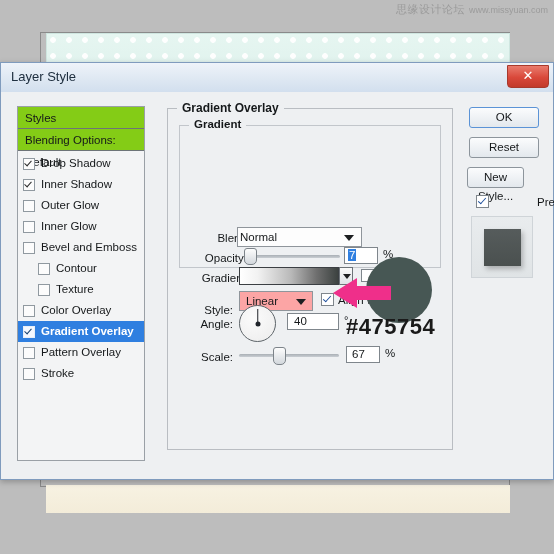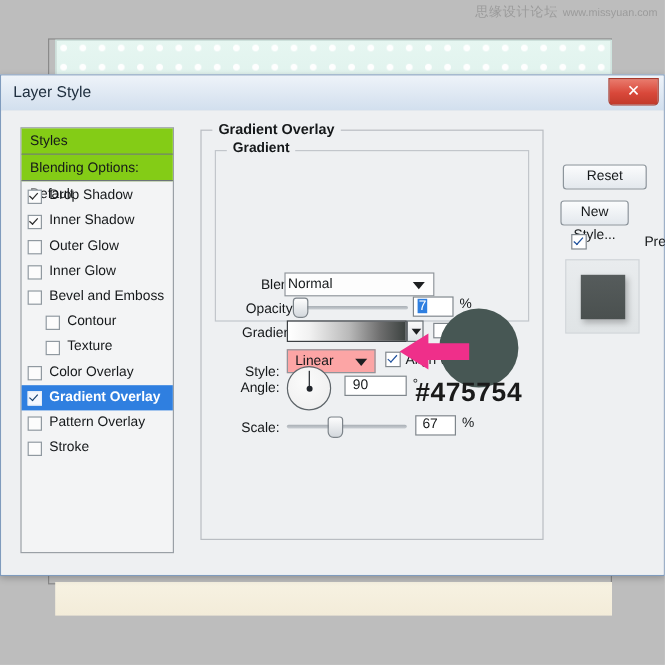--- a/index.html
+++ b/index.html
@@ -369,32 +369,33 @@
       <span class="cb2 checked"></span>
       <span id="align-lbl">Align with Layer</span>
     </div>
 
     <div class="row lbl" style="left:186px;top:222px;width:46px;justify-content:flex-end;">Angle:</div>
     <div id="angle-dial">
       <span class="needle"></span>
       <span class="dot"></span>
     </div>
     <div id="angle-field">
-      <span>90</span>
+      <span>40</span>
     </div>
     <div id="angle-deg">°</div>
 
     <div class="row lbl" style="left:186px;top:255px;width:46px;justify-content:flex-end;">Scale:</div>
     <div id="scale-track"></div>
     <div id="scale-thumb"></div>
     <div id="scale-field">
       <span>67</span>
     </div>
     <div id="scale-pct">%</div>
 
+    <div class="btn" id="ok-btn">OK</div>
     <div class="btn" id="reset-btn">Reset</div>
     <div class="btn" id="newstyle-btn">New Style...</div>
     <div id="preview-wrap">
       <span class="cb2 checked"></span>
       <span id="preview-lbl">Preview</span>
     </div>
     <div id="preview-thumb">
       <span class="sq"></span>
     </div>
 

